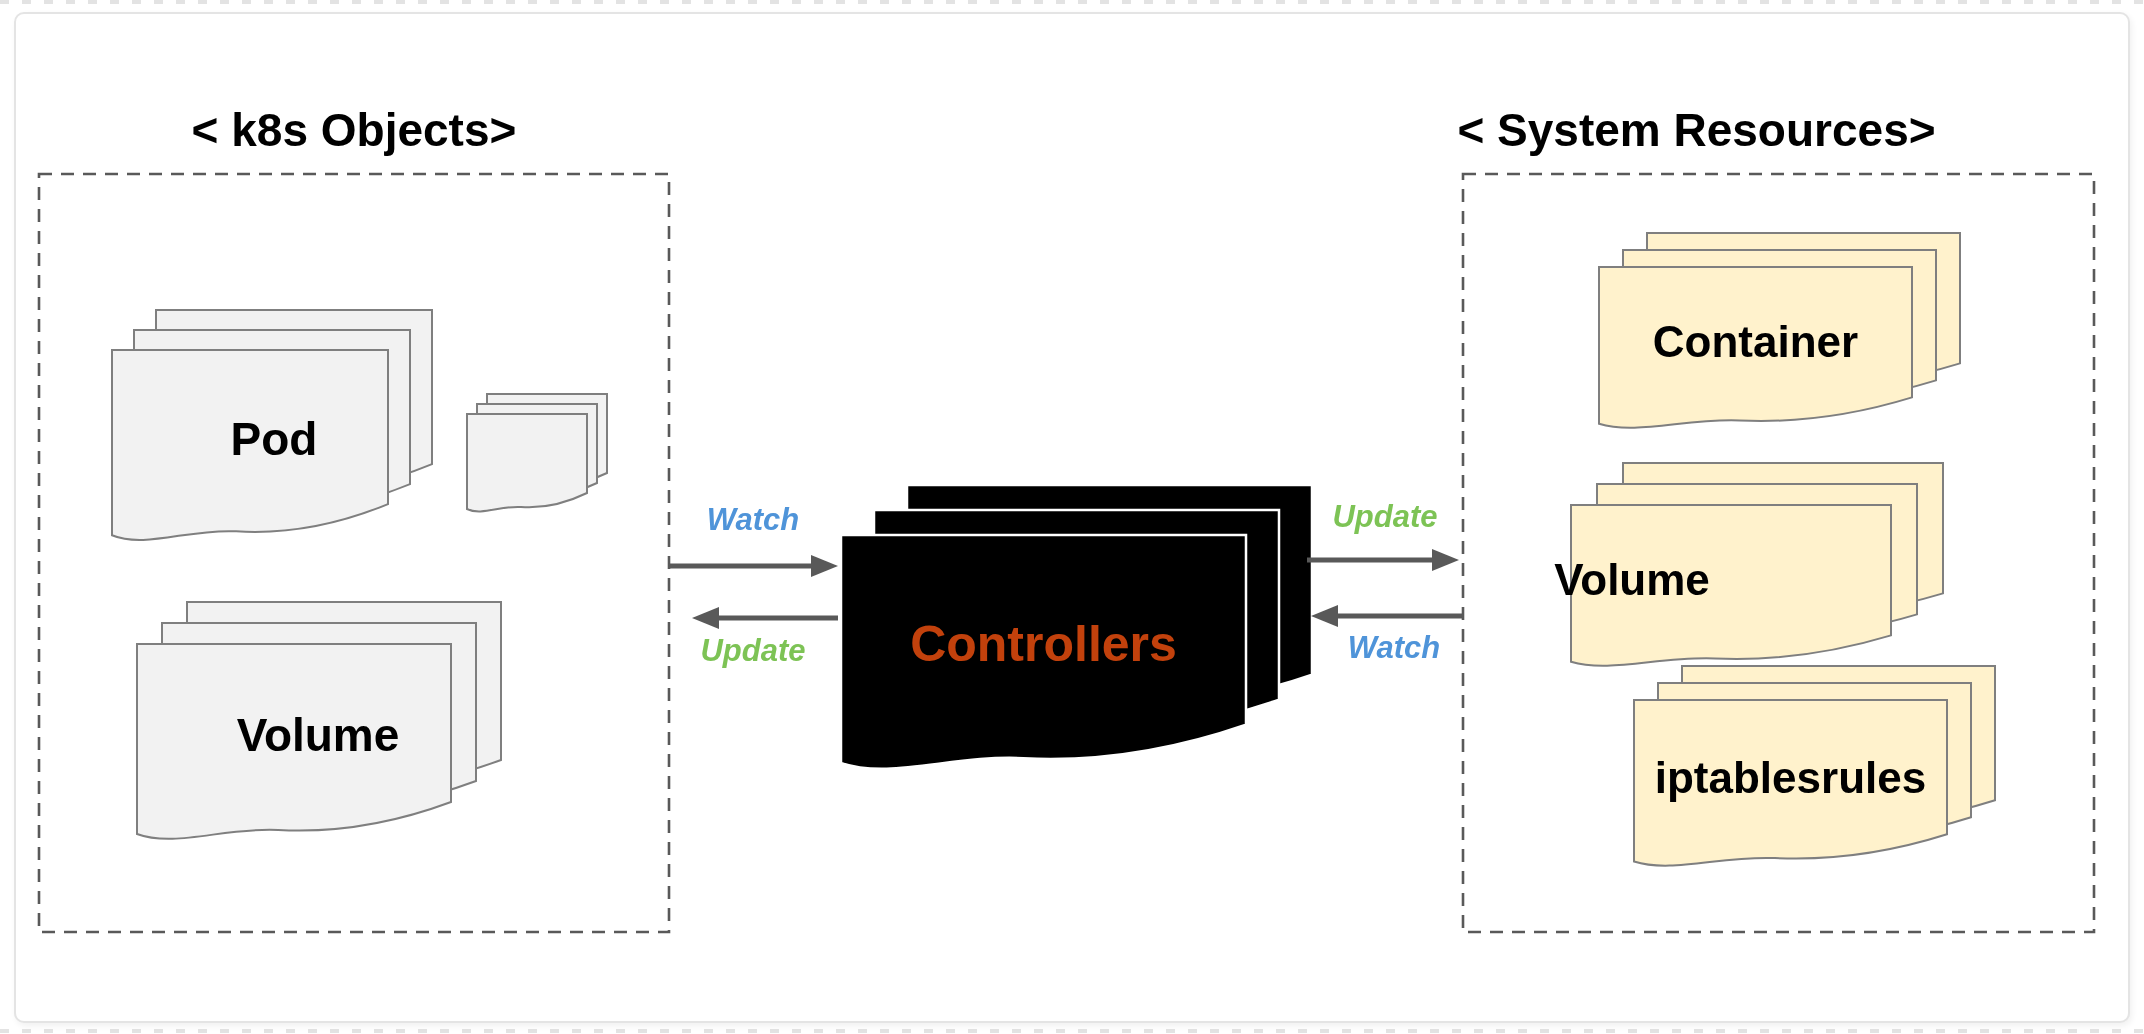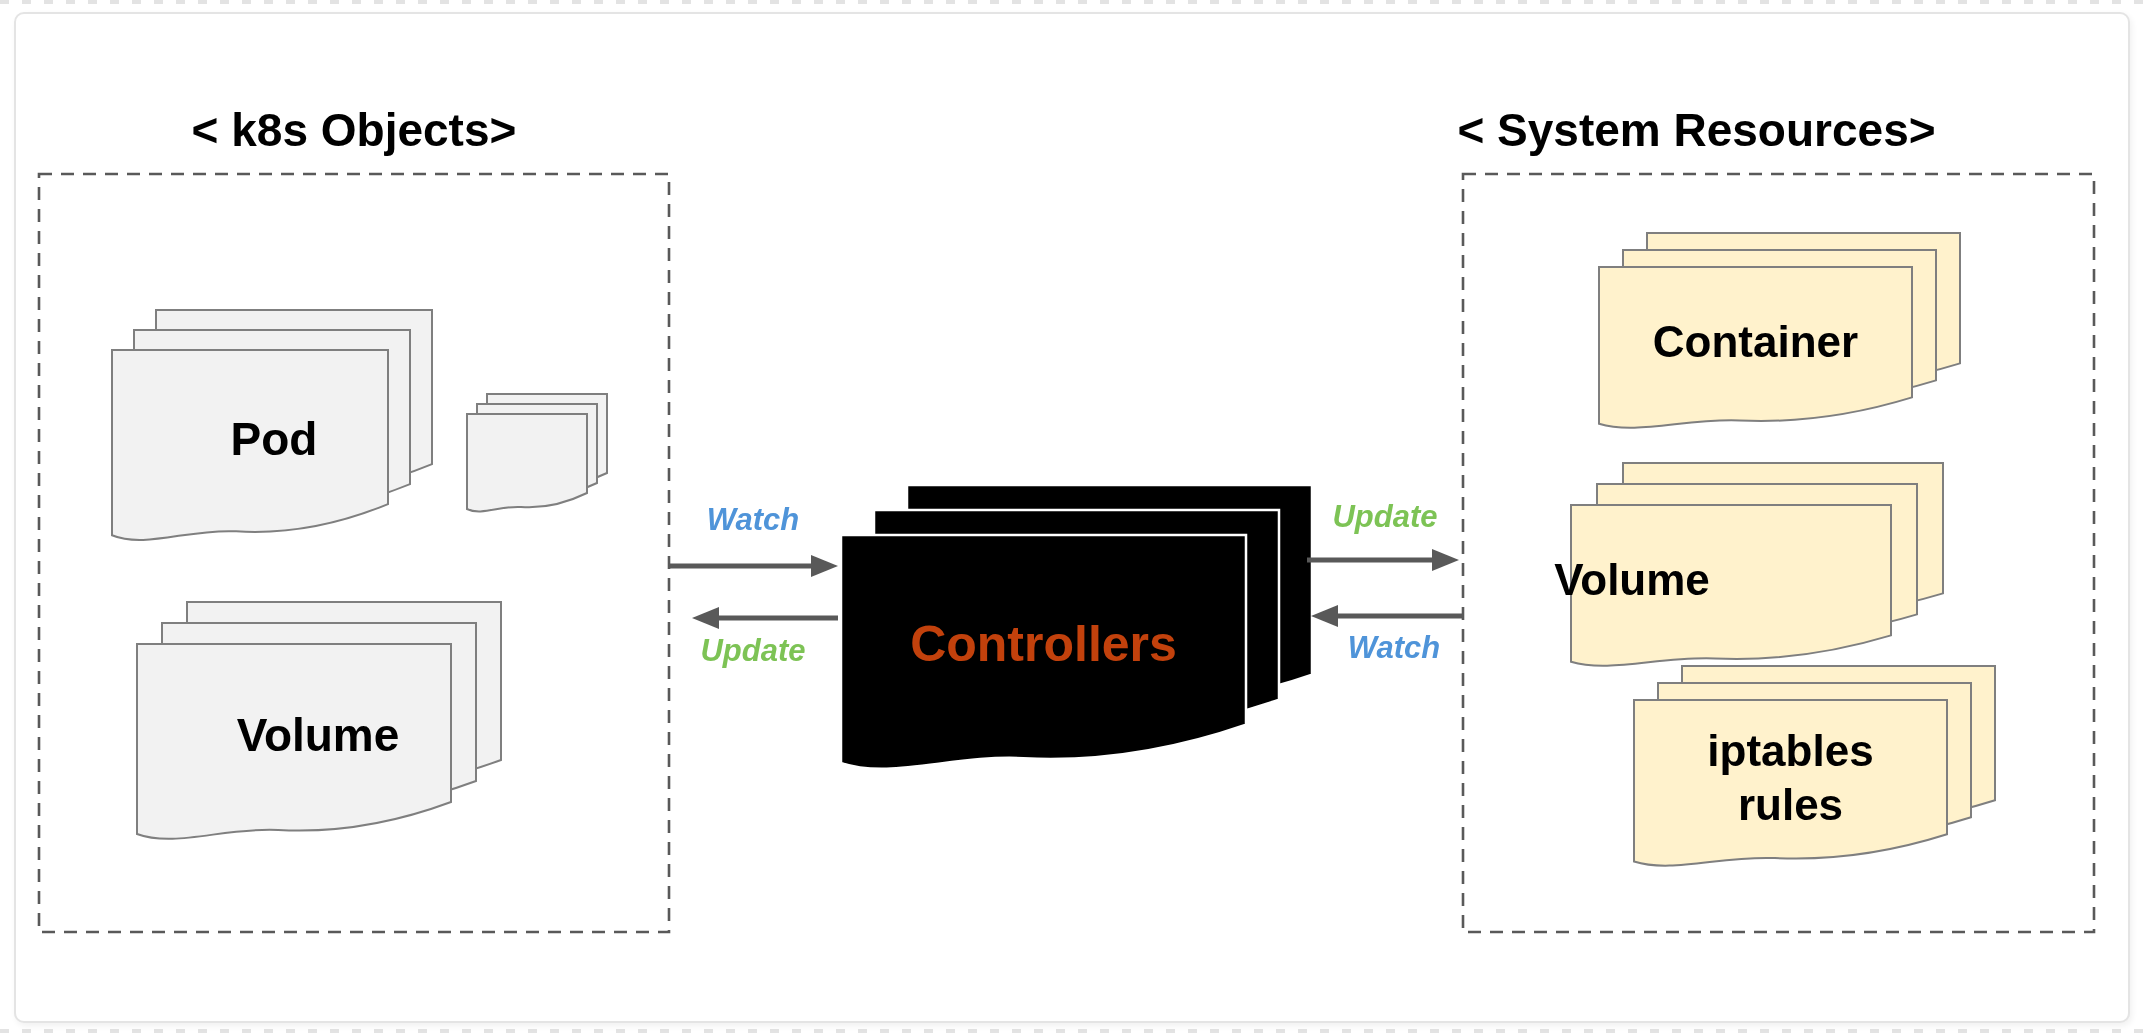--- a/index.html
+++ b/index.html
@@ -12,21 +12,21 @@
     background:#ffffff;border:2px solid #e4e4e4;border-radius:10px;
     box-shadow:2px 3px 6px rgba(0,0,0,0.06);}
   .layer{position:absolute;left:0;top:0;width:2144px;height:1034px;}
   .label{position:absolute;display:flex;align-items:center;justify-content:center;
     text-align:left;color:#000;font-weight:bold;}
   .section-title{font-size:46px;line-height:1.1;}
   .doc-label{font-size:46px;padding-left:24px;}
   .doc-label-sm{font-size:44px;}
   .controllers-label{font-size:50px;color:#c2410c;}
   .flow-label{font-size:31px;font-style:italic;font-weight:bold;}
-  .two-line{flex-direction:column;line-height:1.22;}
+  .two-line{line-height:1.22;}
 </style>
 </head>
 <body>
 
 <div class="edge-strip" style="top:0;"></div>
 <div class="edge-strip" style="top:1029px;"></div>
 
 <div class="card"></div>
 
 <svg class="layer" id="diagram-svg" viewBox="0 0 2144 1034" xmlns="http://www.w3.org/2000/svg">

